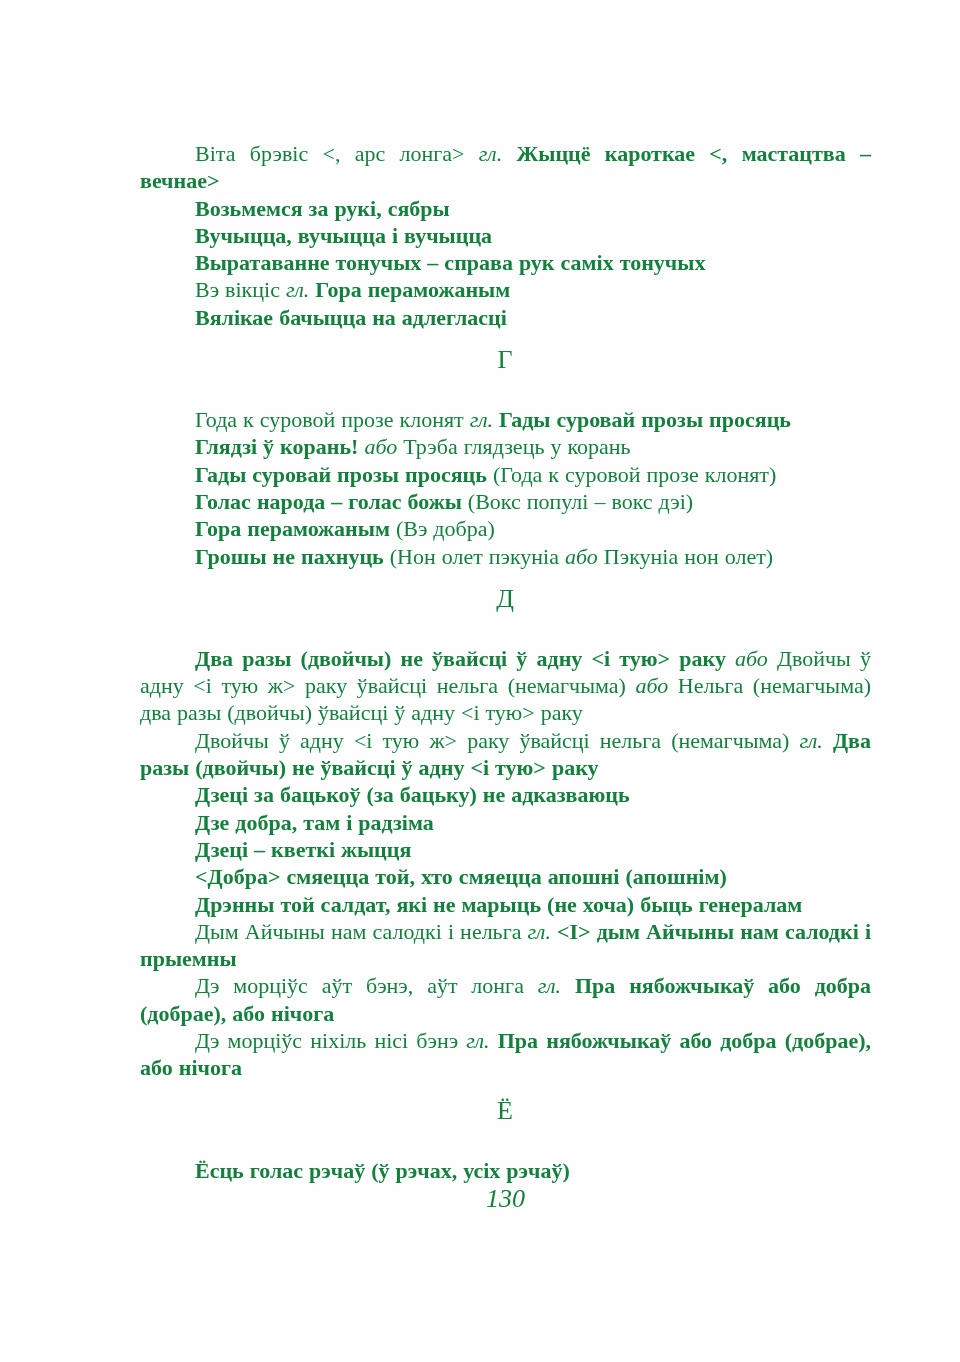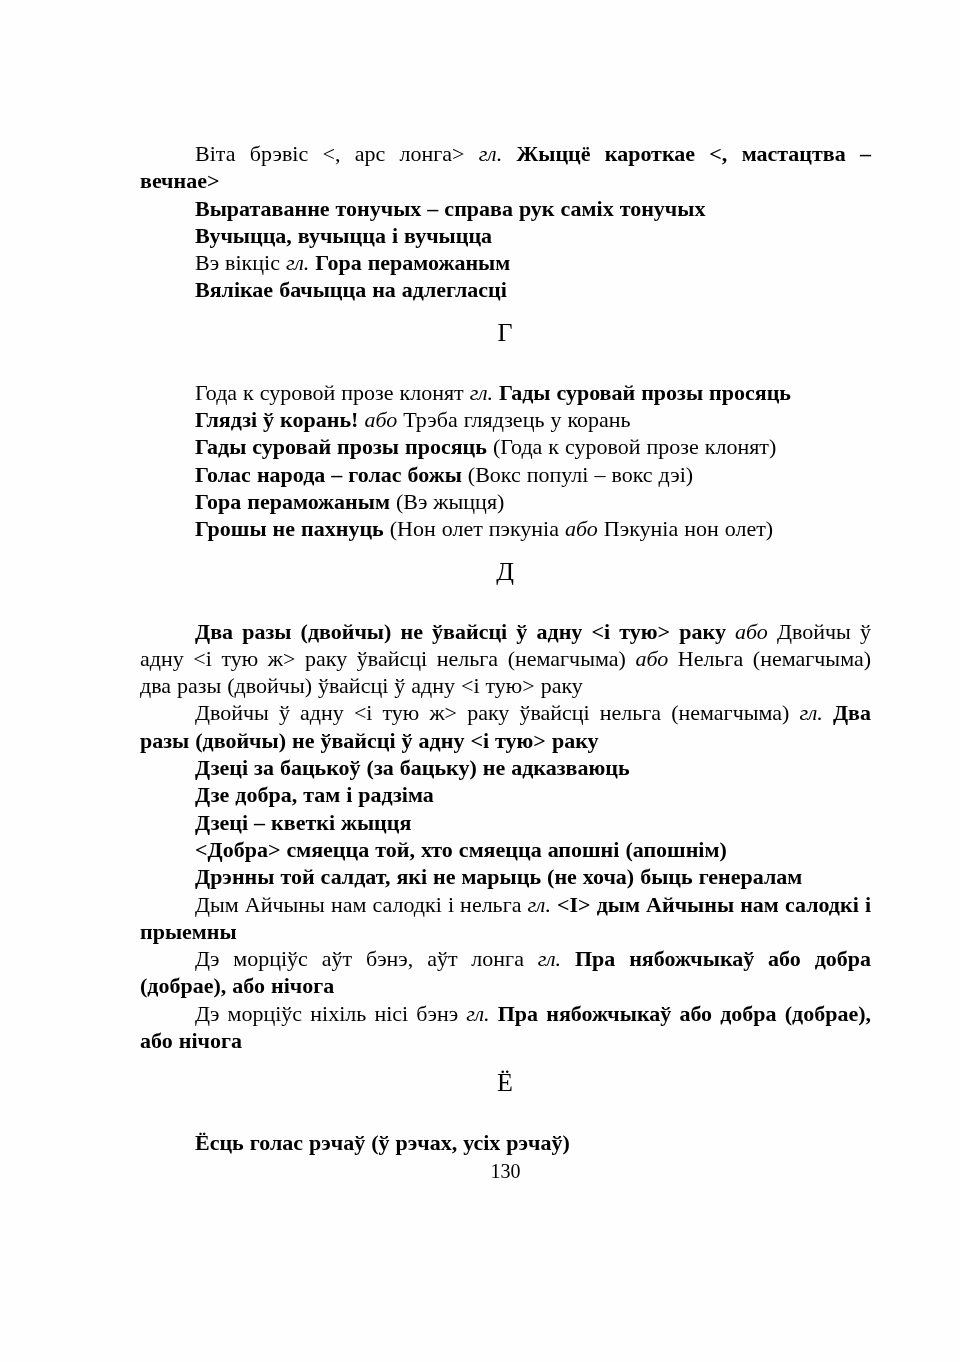--- a/index.html
+++ b/index.html
@@ -6,21 +6,21 @@
     margin: 0;
     padding: 0;
     background: #ffffff;
   }
   .scan-page {
     position: relative;
     width: 960px;
     height: 1362px;
     background: #fefefe;
     font-family: "Liberation Serif", "DejaVu Serif", serif;
-    color: #000000;
+    color: #15803d;
     overflow: hidden;
   }
   .content {
     position: absolute;
     left: 140px;
     top: 140px;
     width: 731px;
   }
   section { margin: 0; padding: 0; }
   .letter-heading {
@@ -38,44 +38,46 @@
     text-align: justify;
     text-indent: 55px;
     word-spacing: 0.5px;
   }
   .r { font-weight: normal; font-style: normal; }
   .i { font-style: italic; }
   .b { font-weight: bold; }
   .page-number {
     margin-top: 1px;
     text-align: center;
-    font-size: 20px;
+    font-size: 26px;
     line-height: 27px;
+    font-style: italic;
   }
 </style>
 </head>
 <body>
 
 <div class="scan-page">
   <div class="content">
     <div>
         <section>
           <p class="entry"><span class="r">Віта брэвіс &lt;, арс лонга&gt; </span><span class="i">гл.</span><span class="b"> Жыццё кароткае &lt;, мастацтва – вечнае&gt;</span></p>
+          <p class="entry"><span class="b">Возьмемся за рукі, сябры</span></p>
+          <p class="entry"><span class="b">Вучыцца, вучыцца і вучыцца</span></p>
           <p class="entry"><span class="b">Выратаванне тонучых – справа рук саміх тонучых</span></p>
-          <p class="entry"><span class="b">Вучыцца, вучыцца і вучыцца</span></p>
           <p class="entry"><span class="r">Вэ вікціс </span><span class="i">гл.</span><span class="b"> Гора пераможаным</span></p>
           <p class="entry"><span class="b">Вялікае бачыцца на адлегласці</span></p>
         </section>
         <section>
           <h2 class="letter-heading">Г</h2>
           <p class="entry"><span class="r">Года к суровой прозе клонят </span><span class="i">гл.</span><span class="b"> Гады суровай прозы просяць</span></p>
           <p class="entry"><span class="b">Глядзі ў корань! </span><span class="i">або</span><span class="r"> Трэба глядзець у корань</span></p>
           <p class="entry"><span class="b">Гады суровай прозы просяць </span><span class="r">(Года к суровой прозе клонят)</span></p>
           <p class="entry"><span class="b">Голас народа – голас божы </span><span class="r">(Вокс популі – вокс дэі)</span></p>
-          <p class="entry"><span class="b">Гора пераможаным </span><span class="r">(Вэ жыцця)</span></p>
+          <p class="entry"><span class="b">Гора пераможаным </span><span class="r">(Вэ добра)</span></p>
           <p class="entry"><span class="b">Грошы не пахнуць </span><span class="r">(Нон олет пэкуніа </span><span class="i">або</span><span class="r"> Пэкуніа нон олет)</span></p>
         </section>
         <section>
           <h2 class="letter-heading">Д</h2>
           <p class="entry"><span class="b">Два разы (двойчы) не ўвайсці ў адну &lt;і тую&gt; раку </span><span class="i">або</span><span class="r"> Двойчы ў адну &lt;і тую ж&gt; раку ўвайсці нельга (немагчыма) </span><span class="i">або</span><span class="r"> Нельга (немагчыма) два разы (двойчы) ўвайсці ў адну &lt;і тую&gt; раку</span></p>
           <p class="entry"><span class="r">Двойчы ў адну &lt;і тую ж&gt; раку ўвайсці нельга (немагчыма) </span><span class="i">гл.</span><span class="b"> Два разы (двойчы) не ўвайсці ў адну &lt;і тую&gt; раку</span></p>
           <p class="entry"><span class="b">Дзеці за бацькоў (за бацьку) не адказваюць</span></p>
           <p class="entry"><span class="b">Дзе добра, там і радзіма</span></p>
           <p class="entry"><span class="b">Дзеці – кветкі жыцця</span></p>
           <p class="entry"><span class="b">&lt;Добра&gt; смяецца той, хто смяецца апошні (апошнім)</span></p>

